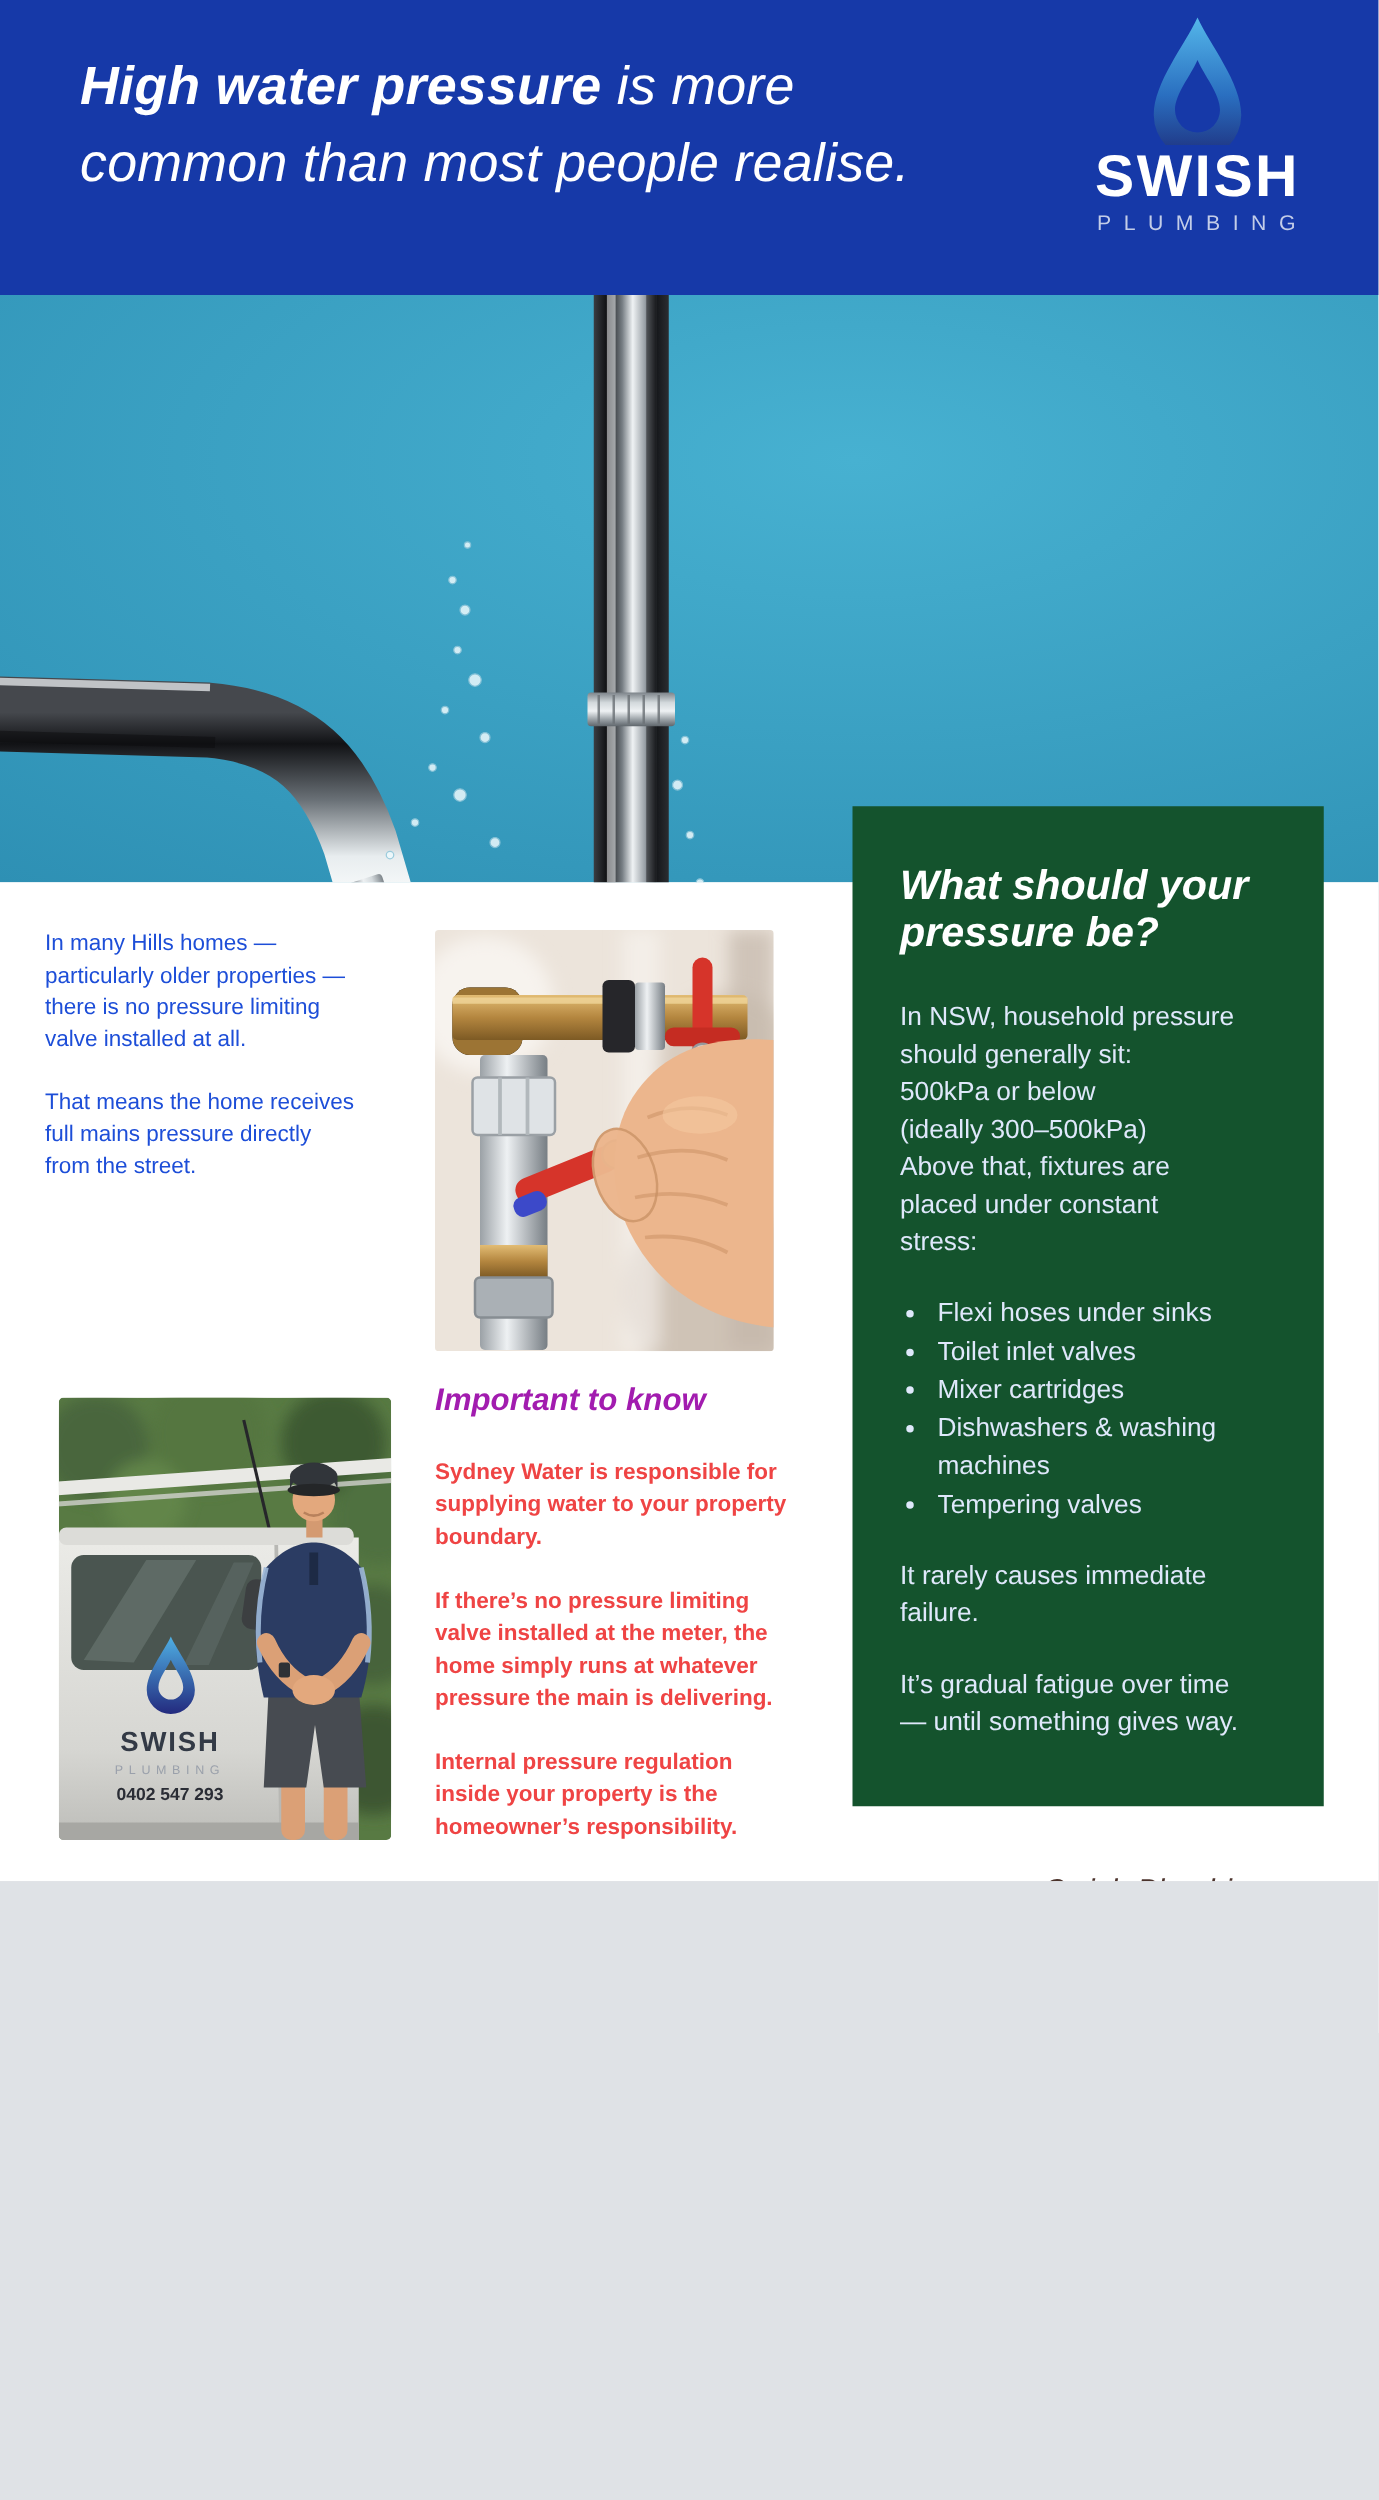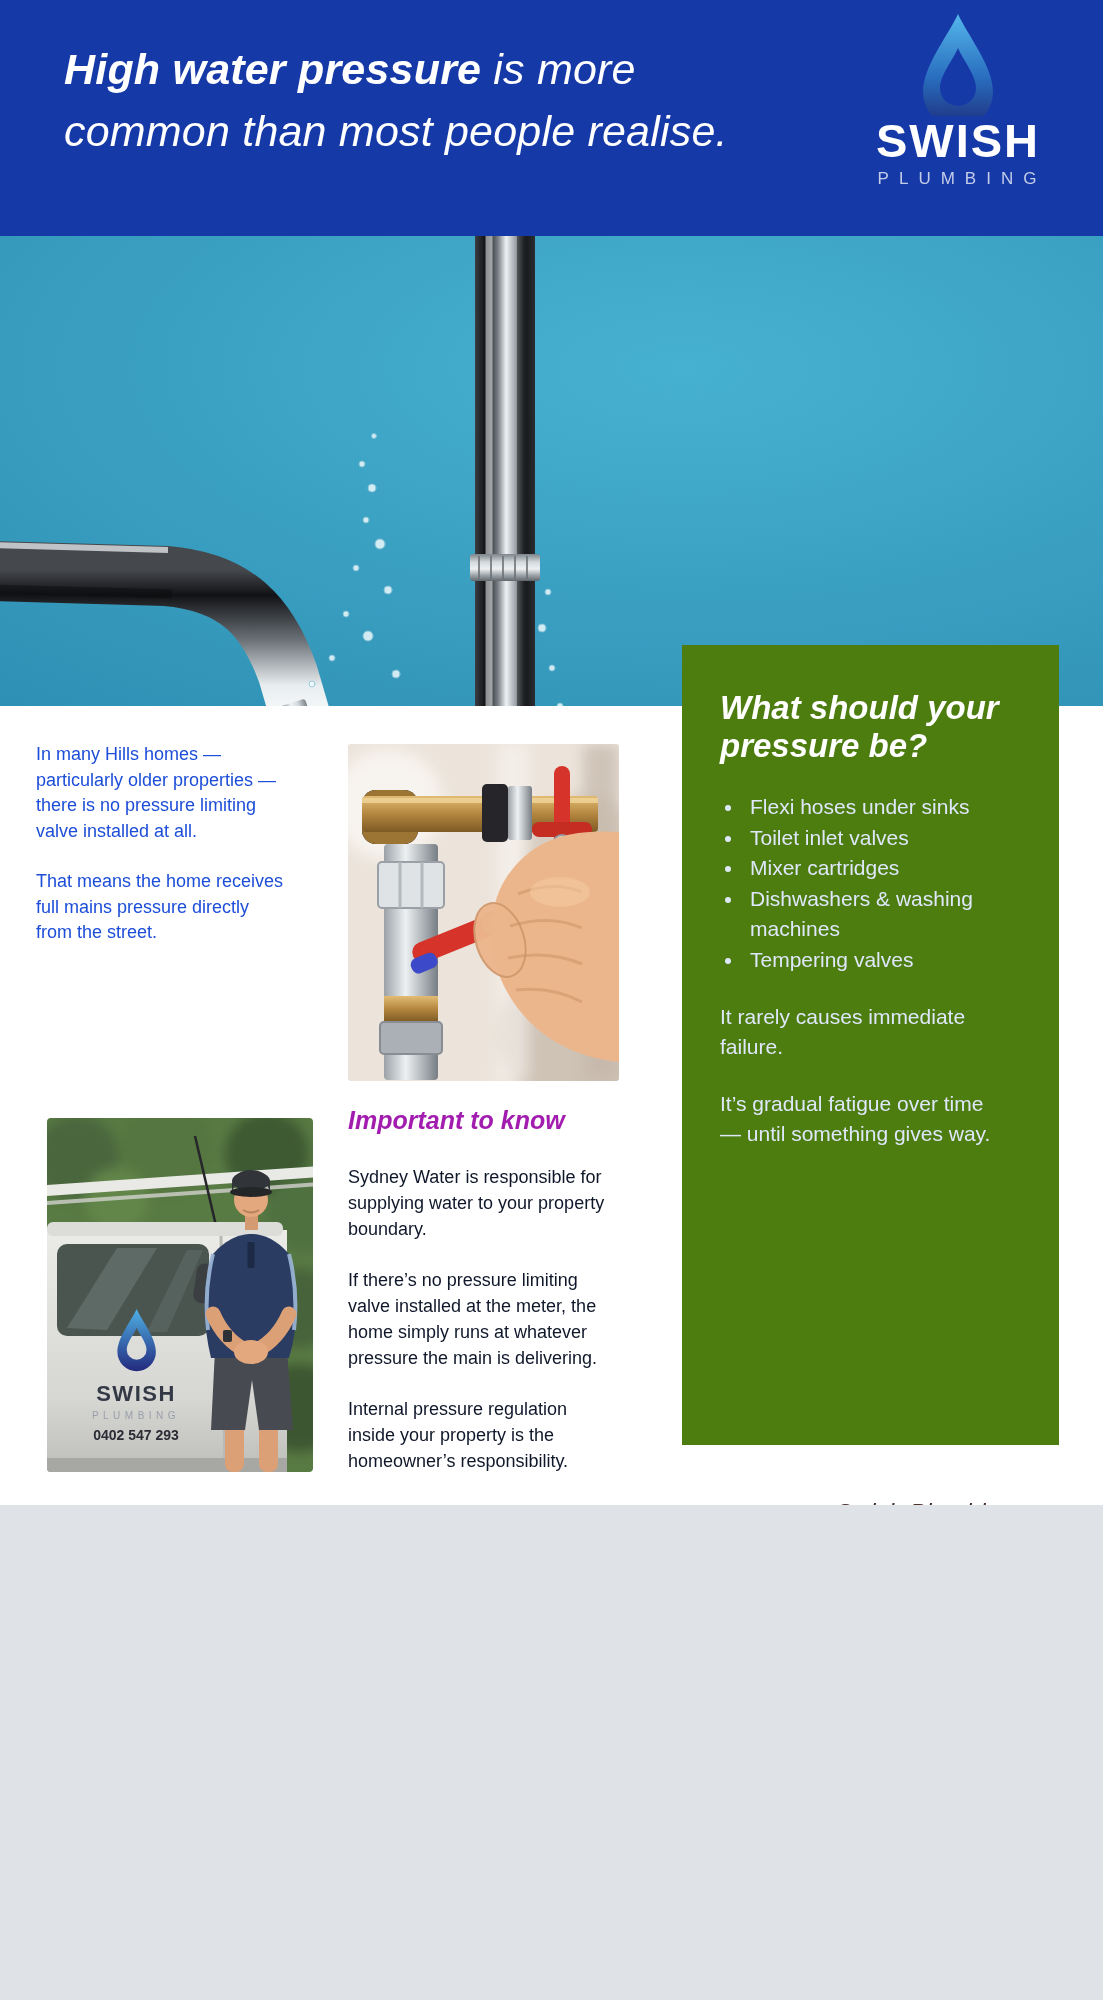--- a/index.html
+++ b/index.html
@@ -18,33 +18,33 @@
   
   .hero{position:absolute;left:0;top:236px;width:1103px;height:470px;overflow:hidden;}
   .hero svg{display:block;}
   
   .pl{white-space:pre-line;}
   .col-left{position:absolute;left:36px;top:742px;width:310px;color:#1d4ed8;
             font-size:18px;line-height:25.5px;}
   .col-left p{margin:0 0 25px;}
   .valve-photo{position:absolute;left:348px;top:744px;width:271px;height:337px;
                border-radius:3px;overflow:hidden;}
-  .panel{position:absolute;left:682px;top:645px;width:377px;height:800px;background:#4d7c0f;
+  .panel{position:absolute;left:682px;top:645px;width:377px;height:800px;background:#14532d;
          color:#dfe8fb;box-sizing:border-box;padding:44px 30px 12px 38px;}
   .panel-h{font-size:33px;line-height:38px;font-weight:700;font-style:italic;color:#ffffff;margin:0;}
   .panel-intro{margin:34px 0 0;font-size:21px;line-height:30px;}
   .panel ul{margin:27px 0 0;padding:0 0 0 24px;}
   .panel li{font-size:21px;line-height:30.5px;padding-left:6px;}
   .panel-out{margin:27px 0 0;font-size:21px;line-height:30px;}
   .van-photo{position:absolute;left:47px;top:1118px;width:266px;height:354px;
              border-radius:4px;overflow:hidden;}
   .imp-h{position:absolute;left:348px;top:1106px;margin:0;font-size:25px;font-weight:700;
          font-style:italic;color:#a21caf;}
-  .col-mid{position:absolute;left:348px;top:1164px;width:305px;color:#0f172a;
-           font-size:18px;line-height:26px;}
+  .col-mid{position:absolute;left:348px;top:1164px;width:305px;color:#ef4444;
+           font-size:18px;line-height:26px;font-weight:bold;}
   .col-mid p{margin:0 0 25px;}
   .sig-line{position:absolute;left:368px;top:1516px;width:416px;height:0;
             border-top:2px solid#5f5c59;}
   .sig-text{position:absolute;left:836px;top:1499px;font-size:24px;font-style:italic;
             color:#4b332c;letter-spacing:.5px;}
   
   .bottom{position:absolute;left:0;top:1548px;width:1103px;height:452px;background:#efeeea;}
   .photo-sink{position:absolute;left:0;top:1558px;width:613px;height:394px;
               border-radius:26px;overflow:hidden;}
   .photo-drain{position:absolute;left:645px;top:1556px;width:458px;height:444px;
@@ -267,20 +267,27 @@
           <path d="M 168 246 q 36 -4 66 12"></path>
         </g>
         <ellipse cx="212" cy="148" rx="30" ry="15" fill="#f6caa2" opacity=".55"></ellipse>
       </g>
     </svg>
   </div>
 
   <div class="panel">
     <h2 class="panel-h pl">What should your
 pressure be?</h2>
+    <p class="panel-intro pl">In NSW, household pressure
+should generally sit:
+500kPa or below
+(ideally 300–500kPa)
+Above that, fixtures are
+placed under constant
+stress:</p>
     <ul>
       <li>Flexi hoses under sinks</li>
       <li>Toilet inlet valves</li>
       <li>Mixer cartridges</li>
       <li>Dishwashers &amp; washing machines</li>
       <li>Tempering valves</li>
     </ul>
     <p class="panel-out pl">It rarely causes immediate
 failure.</p>
     <p class="panel-out pl">It’s gradual fatigue over time

